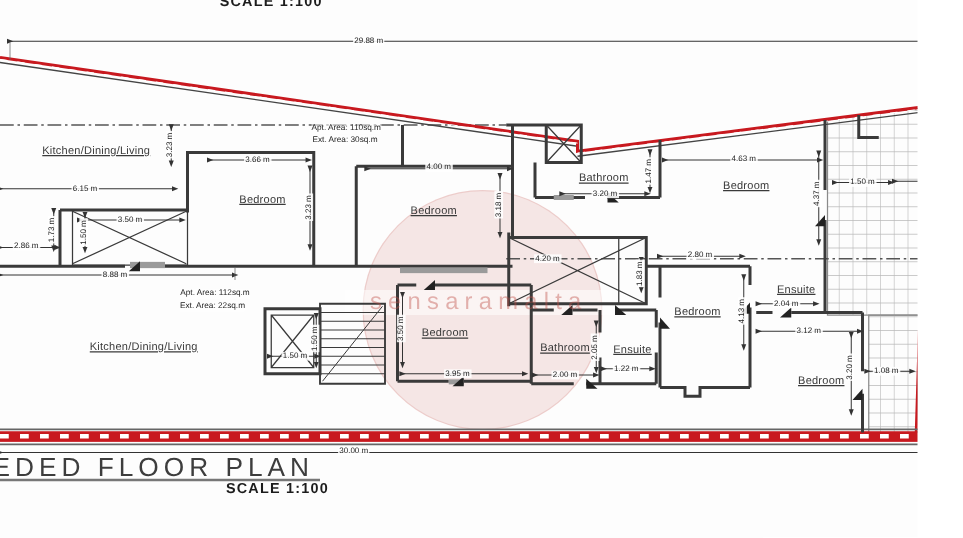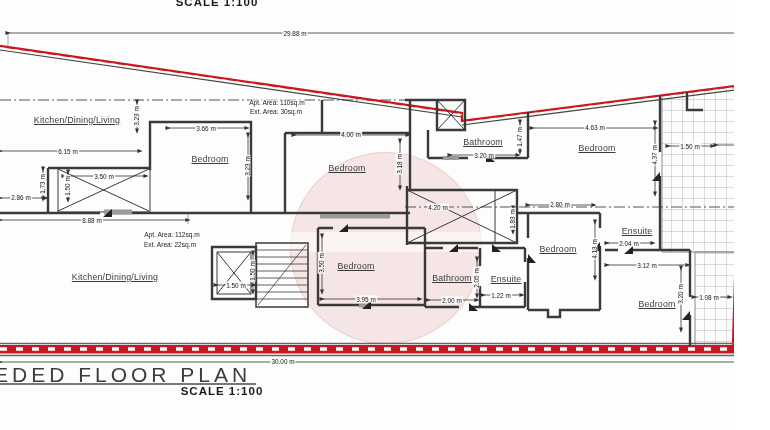--- a/index.html
+++ b/index.html
@@ -26,20 +26,21 @@
 </style>
 </head>
 <body>
 
 <div id="stage">
 
   <div id="scaleTop" class="scaleLbl">SCALE 1:100</div>
 
   <div id="wmCircle"></div>
   <div id="wmStripe"></div>
+  <div id="wmText">sensaramalta</div>
 
   <svg width="770" height="430" viewBox="0 0 770 430">
     <defs>
       <marker id="ar" markerWidth="7" markerHeight="7" refX="3.5" refY="3.5" orient="auto">
         <path d="M0.3,1 L6.8,3.5 L0.3,6 z" fill="#333"></path>
       </marker>
       <pattern id="tile" width="11" height="11" patternUnits="userSpaceOnUse">
         <path d="M11,0 L0,0 L0,11" fill="none" stroke="#b9b9b9" stroke-width="1"></path>
       </pattern>
     </defs>

